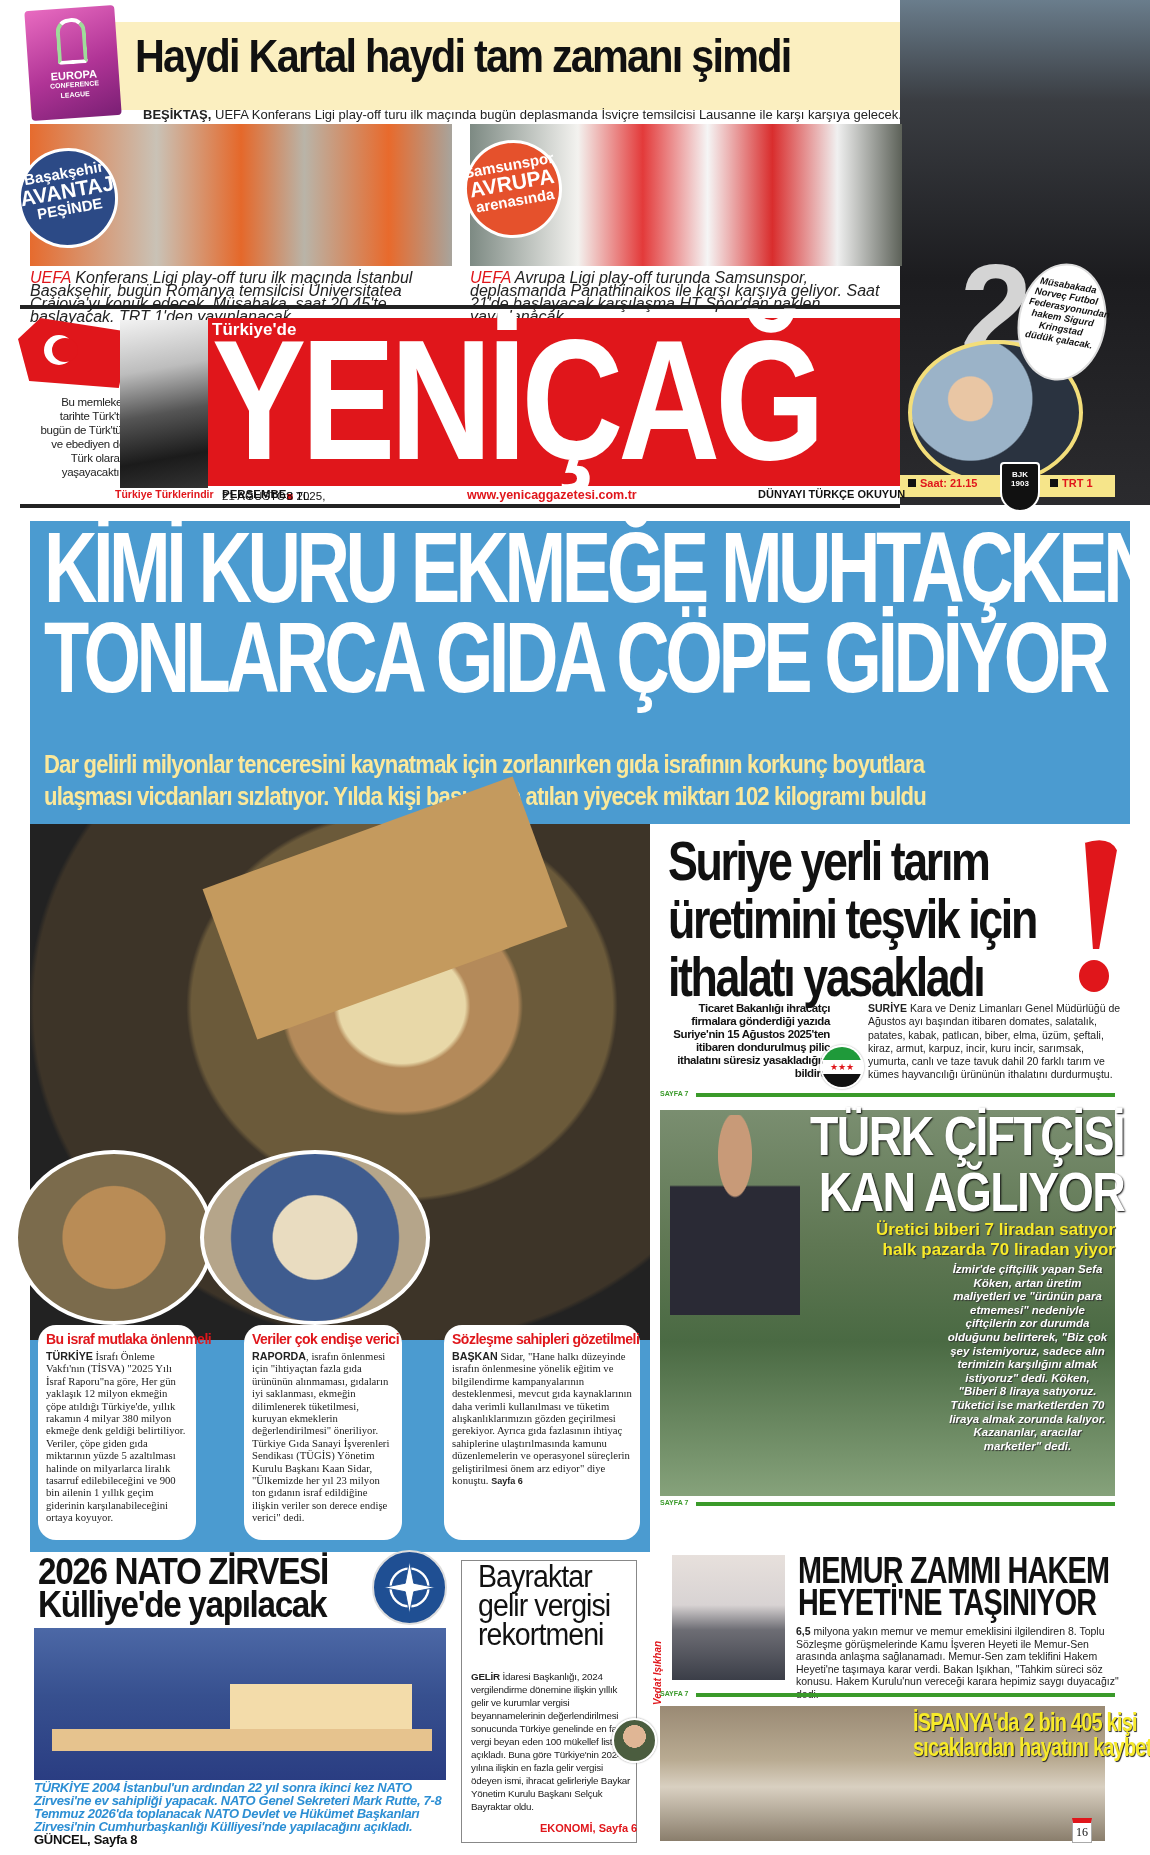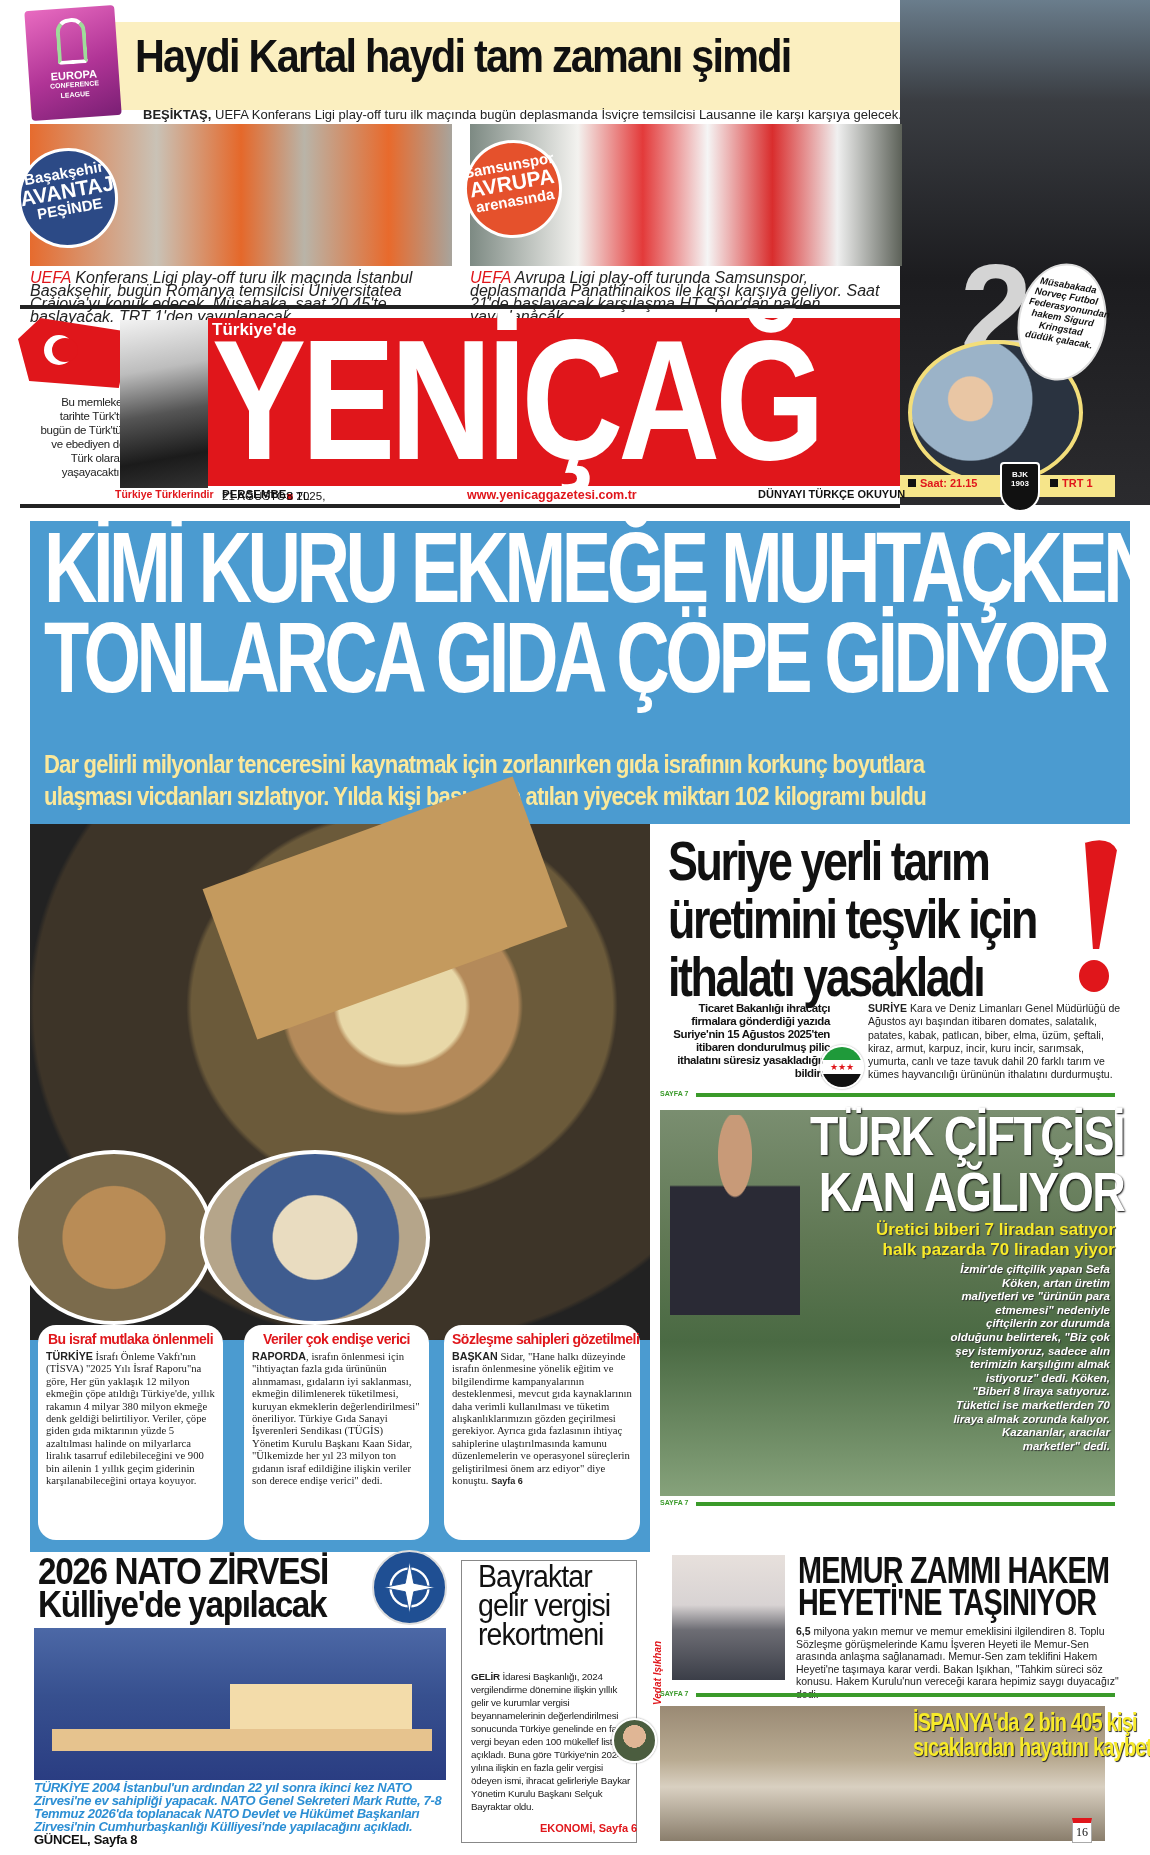--- a/index.html
+++ b/index.html
@@ -53,39 +53,39 @@
 #main-band{left:30px;top:521px;width:1100px;height:303px;background:#4b9bd0}
 #main-h1{left:44px;top:522px;width:1080px;font-size:100px;font-weight:bold;color:#fff;line-height:90px;letter-spacing:-6px;transform:scaleX(.74);transform-origin:left;white-space:nowrap}
 #main-h1 .row{display:block}
 #main-sub{left:44px;top:748px;width:1090px;font-size:26px;font-weight:bold;color:#fbe89a;line-height:32px;letter-spacing:-1px;transform:scaleX(.85);transform-origin:left;white-space:nowrap}
 
 #food-photo{left:30px;top:824px;width:620px;height:520px;background:radial-gradient(ellipse at 60% 35%,#e8d8a8 0 12%,#b48a5a 13% 22%,#6b5a3a 23% 40%,#3d3428 41% 70%,#222 71%)}
 #food-board{left:220px;top:828px;width:330px;height:160px;background:#c49a5e;transform:rotate(-20deg)}
 #circle1{left:14px;top:1150px;width:200px;height:175px;border-radius:50%;border:4px solid #fff;background:radial-gradient(circle,#b98c56 0 40%,#7b6b4c 41%)}
 #circle2{left:200px;top:1150px;width:230px;height:175px;border-radius:50%;border:4px solid #fff;background:radial-gradient(circle,#e9dcc0 0 30%,#3f5c8f 31% 60%,#b5a58a 61%)}
 #info-band{left:30px;top:1340px;width:620px;height:212px;background:#4b9bd0}
-.info-box{position:absolute;top:1325px;width:185px;height:215px;background:#fff;border-radius:18px;padding:6px 8px}
+.info-box{position:absolute;top:1325px;width:158px;height:215px;background:#fff;border-radius:18px;padding:6px 8px}
 .info-box h3{font-size:14px;color:#e0161b;text-align:center;font-weight:bold;letter-spacing:-.5px;margin-bottom:3px;white-space:nowrap}
 .info-box p{font-family:"Liberation Serif",serif;font-size:10.7px;line-height:12.4px;color:#222}
 .info-box p b{font-family:"Liberation Sans",sans-serif}
 
 #syria-h{left:668px;top:832px;width:420px;font-size:56px;font-weight:bold;line-height:58px;letter-spacing:-3px;transform:scaleX(.8);transform-origin:left;white-space:nowrap;color:#111}
 #excl{left:1070px;top:838px;width:52px;height:160px}
 #syria-left{left:670px;top:1002px;width:160px;font-size:11.5px;font-weight:bold;text-align:right;line-height:13px;letter-spacing:-.4px}
 #syria-flag{left:820px;top:1045px;width:44px;height:44px;border-radius:50%;overflow:hidden;border:2px solid #fff;box-shadow:0 0 2px #999}
 #syria-flag div{height:33.3%}
 #syria-right{left:868px;top:1002px;width:258px;font-size:10.5px;line-height:13.3px;color:#222}
 .sayfa-rule{position:absolute;height:10px;font-size:7px;font-weight:bold;color:#3a9a2a}
 .sayfa-rule .line{position:absolute;left:36px;right:0;top:3px;height:4px;background:#3a9a2a}
 
 #farmer-photo{left:660px;top:1110px;width:455px;height:386px;background:linear-gradient(180deg,#7a8e70 0%,#5f7753 35%,#4a6a43 60%,#86a27b 100%)}
 #farmer-man{left:670px;top:1115px;width:130px;height:200px;background:radial-gradient(ellipse at 50% 20%,#c89a78 0 18%,transparent 19%),linear-gradient(180deg,transparent 35%,#2a2a35 36%);}
 #farmer-h{left:810px;top:1108px;font-size:56px;font-weight:bold;color:#fff;line-height:56px;letter-spacing:-2px;transform:scaleX(.83);transform-origin:left;white-space:nowrap;text-shadow:1px 1px 2px #000;text-align:right}
 #farmer-sub{left:810px;top:1220px;width:305px;text-align:right;font-size:17px;font-weight:bold;color:#f7ea2a;line-height:20px;text-shadow:1px 1px 1px #333;white-space:nowrap}
-#farmer-body{left:945px;top:1263px;width:165px;text-align:right;font-size:11.5px;font-weight:bold;font-style:italic;color:#fff;line-height:13.6px;text-shadow:1px 1px 1px #333}
+#farmer-body{left:945px;top:1263px;width:165px;text-align:center;font-size:11.5px;font-weight:bold;font-style:italic;color:#fff;line-height:13.6px;text-shadow:1px 1px 1px #333}
 
 #nato-h{left:38px;top:1555px;font-size:37px;font-weight:bold;line-height:33px;letter-spacing:-1.5px;transform:scaleX(.9);transform-origin:left;white-space:nowrap}
 #nato-logo{left:372px;top:1550px;width:75px;height:75px;border-radius:50%;background:#1f4f93;border:2px solid #ddd}
 #nato-photo{left:34px;top:1628px;width:412px;height:152px;background:linear-gradient(180deg,#4c68a6 0%,#37508f 45%,#2a3d82 100%)}
 #nato-building{left:230px;top:1684px;width:182px;height:45px;background:#f3dcaa}
 #nato-wall{left:52px;top:1729px;width:380px;height:22px;background:#e6c38e}
 #nato-cap{left:34px;top:1781px;width:420px;font-size:13px;font-style:italic;font-weight:bold;color:#2d8fd4;line-height:13px;letter-spacing:-.3px}
 #nato-cap b{color:#111;font-style:normal}
 
 #bayr-box{left:461px;top:1560px;width:176px;height:283px;border:1px solid #888}

